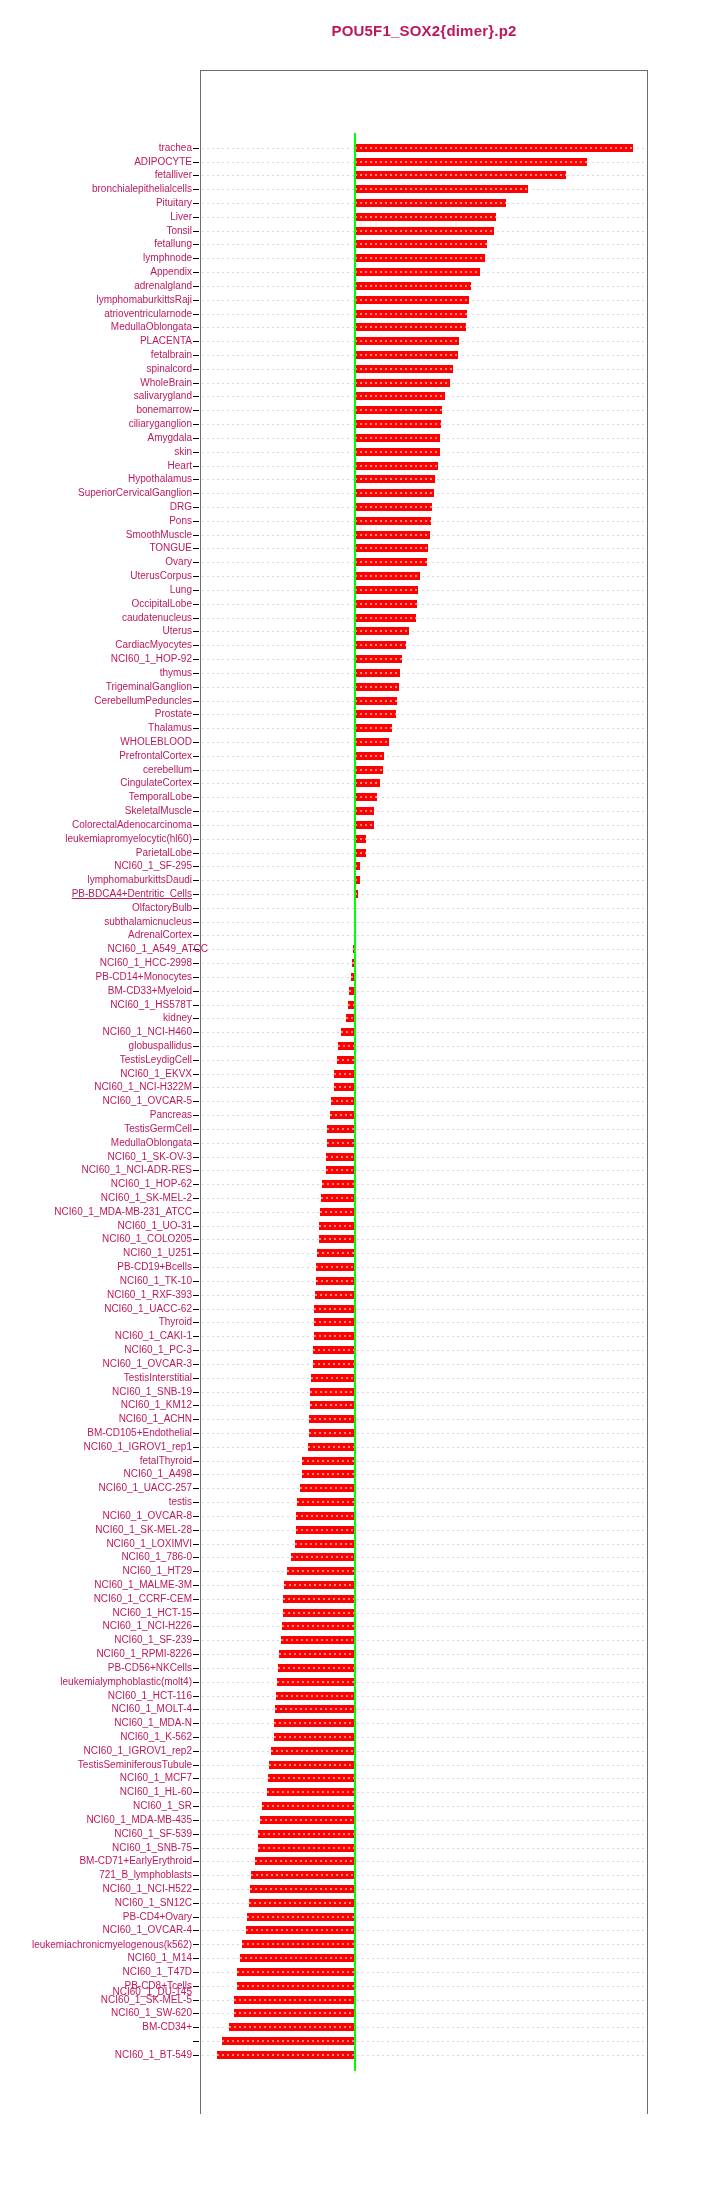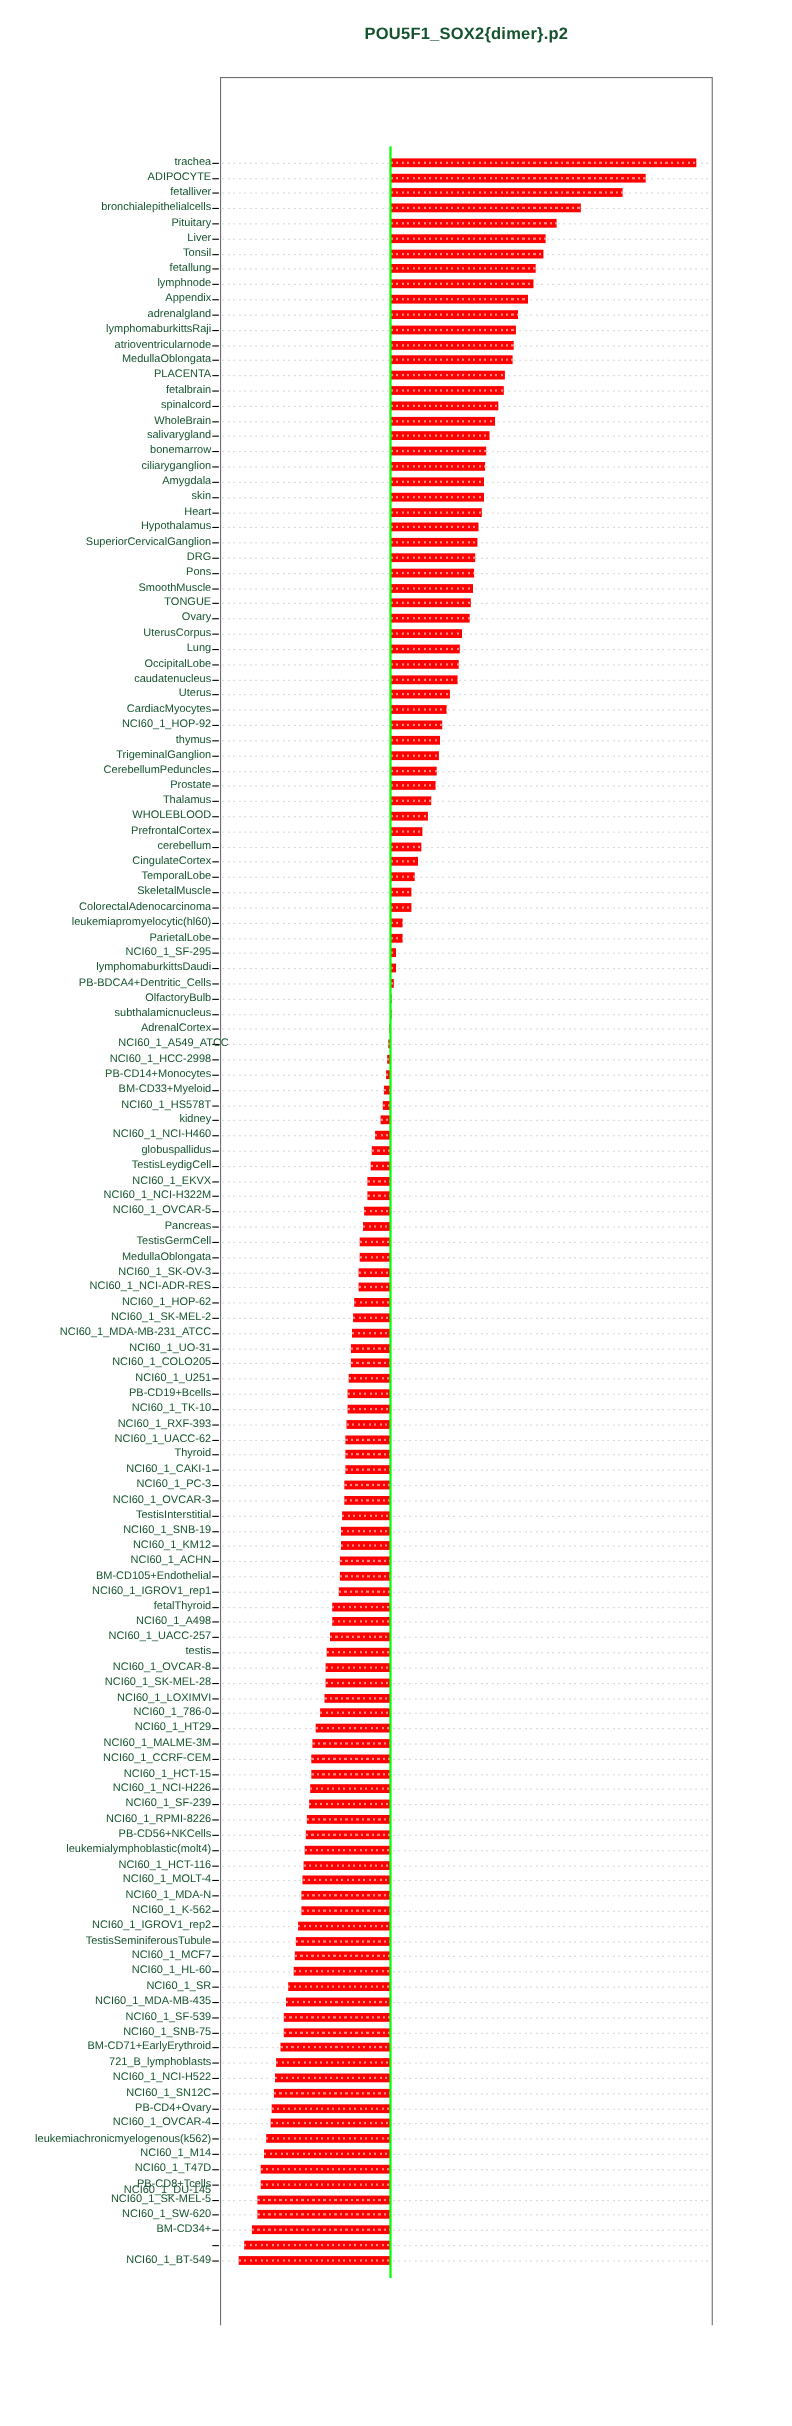--- a/index.html
+++ b/index.html
@@ -1,18 +1,18 @@
 <!DOCTYPE html>
 <html><head>
 <meta charset="utf-8">
 <style>
   html,body{margin:0;padding:0;background:#ffffff;}
   .page{
     position:relative;width:720px;height:2114px;background:#ffffff;overflow:hidden;
-    font-family:"Liberation Sans", sans-serif;color:#14532d;
+    font-family:"Liberation Sans", sans-serif;color:#be185d;
   }
   .title{
     position:absolute;left:200px;top:22px;width:448px;text-align:center;
     font-size:15px;font-weight:600;letter-spacing:0.2px;
   }
   .plot-box{
     position:absolute;left:200px;top:70px;width:448px;height:2062px;
     border:1px solid #6e6e6e;box-sizing:border-box;
   }
   .gridline{
@@ -254,21 +254,21 @@
       <div class="gridline" style="left: 202px; top: 866.34px; width: 444px;"></div>
       <div class="ytick" style="left: 193px; top: 866.34px;"></div>
       <div class="cat-label" style="left: 4px; top: 860.34px;">NCI60_1_SF-295</div>
       <div class="bar" style="left: 354.8px; top: 862.34px; width: 5.17px; background-color: rgb(255, 0, 0);"></div>
       <div class="gridline" style="left: 202px; top: 880.16px; width: 444px;"></div>
       <div class="ytick" style="left: 193px; top: 880.16px;"></div>
       <div class="cat-label" style="left: 4px; top: 874.16px;">lymphomaburkittsDaudi</div>
       <div class="bar" style="left: 354.8px; top: 876.16px; width: 5.17px; background-color: rgb(255, 0, 0);"></div>
       <div class="gridline" style="left: 202px; top: 893.98px; width: 444px;"></div>
       <div class="ytick" style="left: 193px; top: 893.98px;"></div>
-      <div class="cat-label" style="left: 4px; top: 887.98px;">PB-BDCA4+Dentritic_Cells</div>
+      <div class="cat-label" style="left: 4px; top: 887.98px; text-decoration: underline;">PB-BDCA4+Dentritic_Cells</div>
       <div class="bar" style="left: 354.8px; top: 889.98px; width: 3.102px; background-color: rgb(255, 0, 0);"></div>
       <div class="gridline" style="left: 202px; top: 907.8px; width: 444px;"></div>
       <div class="ytick" style="left: 193px; top: 907.8px;"></div>
       <div class="cat-label" style="left: 4px; top: 901.8px;">OlfactoryBulb</div>
       <div class="bar" style="left: 354.8px; top: 903.8px; width: 1.551px; background-color: rgb(255, 0, 0);"></div>
       <div class="gridline" style="left: 202px; top: 921.62px; width: 444px;"></div>
       <div class="ytick" style="left: 193px; top: 921.62px;"></div>
       <div class="cat-label" style="left: 4px; top: 915.62px;">subthalamicnucleus</div>
       <div class="bar" style="left: 354.8px; top: 917.62px; width: 1px; background-color: rgb(255, 0, 0);"></div>
       <div class="gridline" style="left: 202px; top: 935.44px; width: 444px;"></div>

